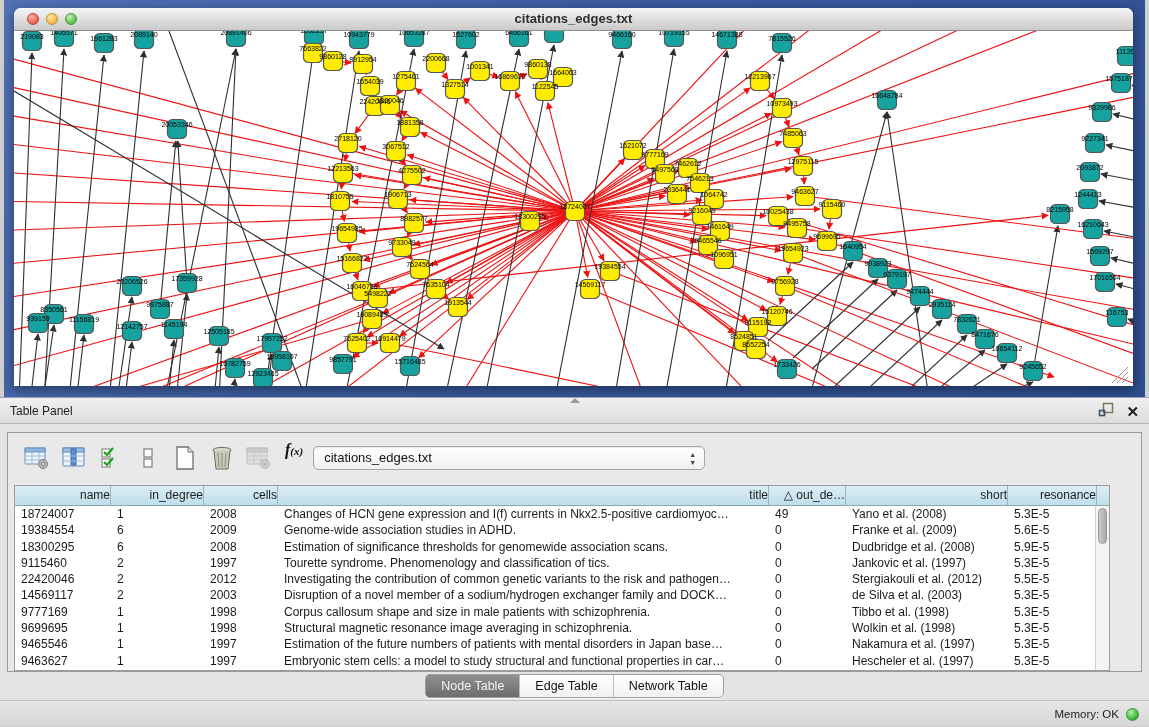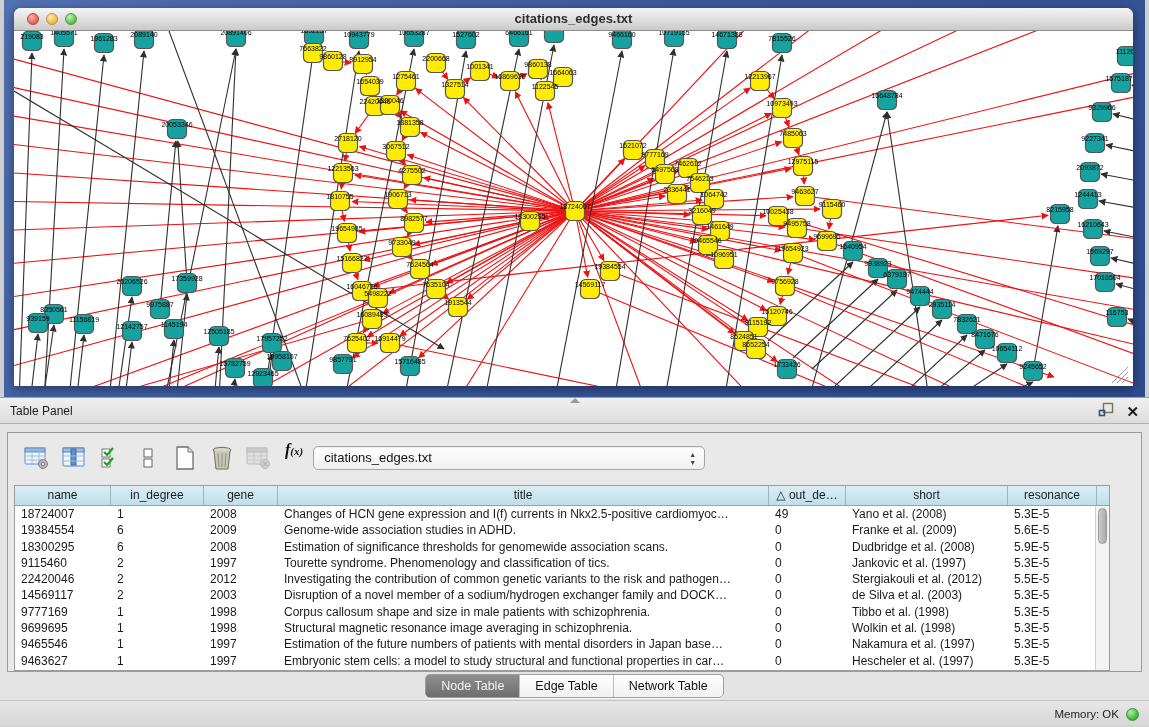--- a/index.html
+++ b/index.html
@@ -46,21 +46,21 @@
   .combo { position:relative; width:392px; height:24px; background:linear-gradient(#ffffff,#f0f0f0);
     border:1px solid #a5a5a5; border-radius:5px; font-size:13px; color:#111;
     line-height:22px; padding-left:10px; box-shadow:inset 0 1px 1px rgba(0,0,0,.08); }
   .combo .arrows { position:absolute; right:8px; top:4px; font-size:7px; line-height:8px; color:#444; text-align:center; }
 
   
   .table-wrap { position:absolute; left:6px; top:52px; width:1096px; height:186px;
     border:1px solid #9c9c9c; background:#fff; }
   .thead { display:flex; height:20px; line-height:19px;
     background:linear-gradient(#dcedf5,#bedfea); border-bottom:1px solid #8da6b0; }
-  .hc { text-align:center; font-size:12px; color:#1c1c1c;
+  .hc { text-align:right; font-size:12px; color:#1c1c1c;
     border-right:1px solid #9fb4bd; overflow:hidden; white-space:nowrap; flex:none; }
   .hc.stub { flex:1; border-right:none; }
   .c0{width:96px} .c1{width:93px} .c2{width:74px} .c3{width:491px} .c4{width:77px} .c5{width:162px} .c6{width:89px}
   .tbody { position:absolute; left:0; top:20px; width:1080px; height:164px; overflow:hidden; }
   .trow { display:flex; height:16.3px; line-height:16.3px; background:#fff; }
   .trow div { padding-left:6px; font-size:12px; color:#1a1a1a;
     overflow:hidden; white-space:nowrap; flex:none; }
   .vscroll { position:absolute; right:0; top:20px; width:14px; bottom:0;
     background:#f4f4f4; border-left:1px solid #cfcfcf; }
   .vthumb { position:absolute; left:2px; top:2px; width:9px; height:36px; border-radius:5px;
@@ -614,21 +614,21 @@
       <div class="combo">
         <span>citations_edges.txt</span>
         <span class="arrows">▲<br>▼</span>
       </div>
     </div>
 
     <div class="table-wrap">
       <div class="thead" id="thead">
           <div class="hc c0">name</div>
           <div class="hc c1">in_degree</div>
-          <div class="hc c2">gene</div>
+          <div class="hc c2">cells</div>
           <div class="hc c3">title</div>
           <div class="hc c4">△ out_de…</div>
           <div class="hc c5">short</div>
           <div class="hc c6">resonance</div>
           <div class="hc stub"></div>
         </div>
       <div class="tbody" id="tbody">
           <div class="trow">
             <div class="c0">18724007</div>
             <div class="c1">1</div>

